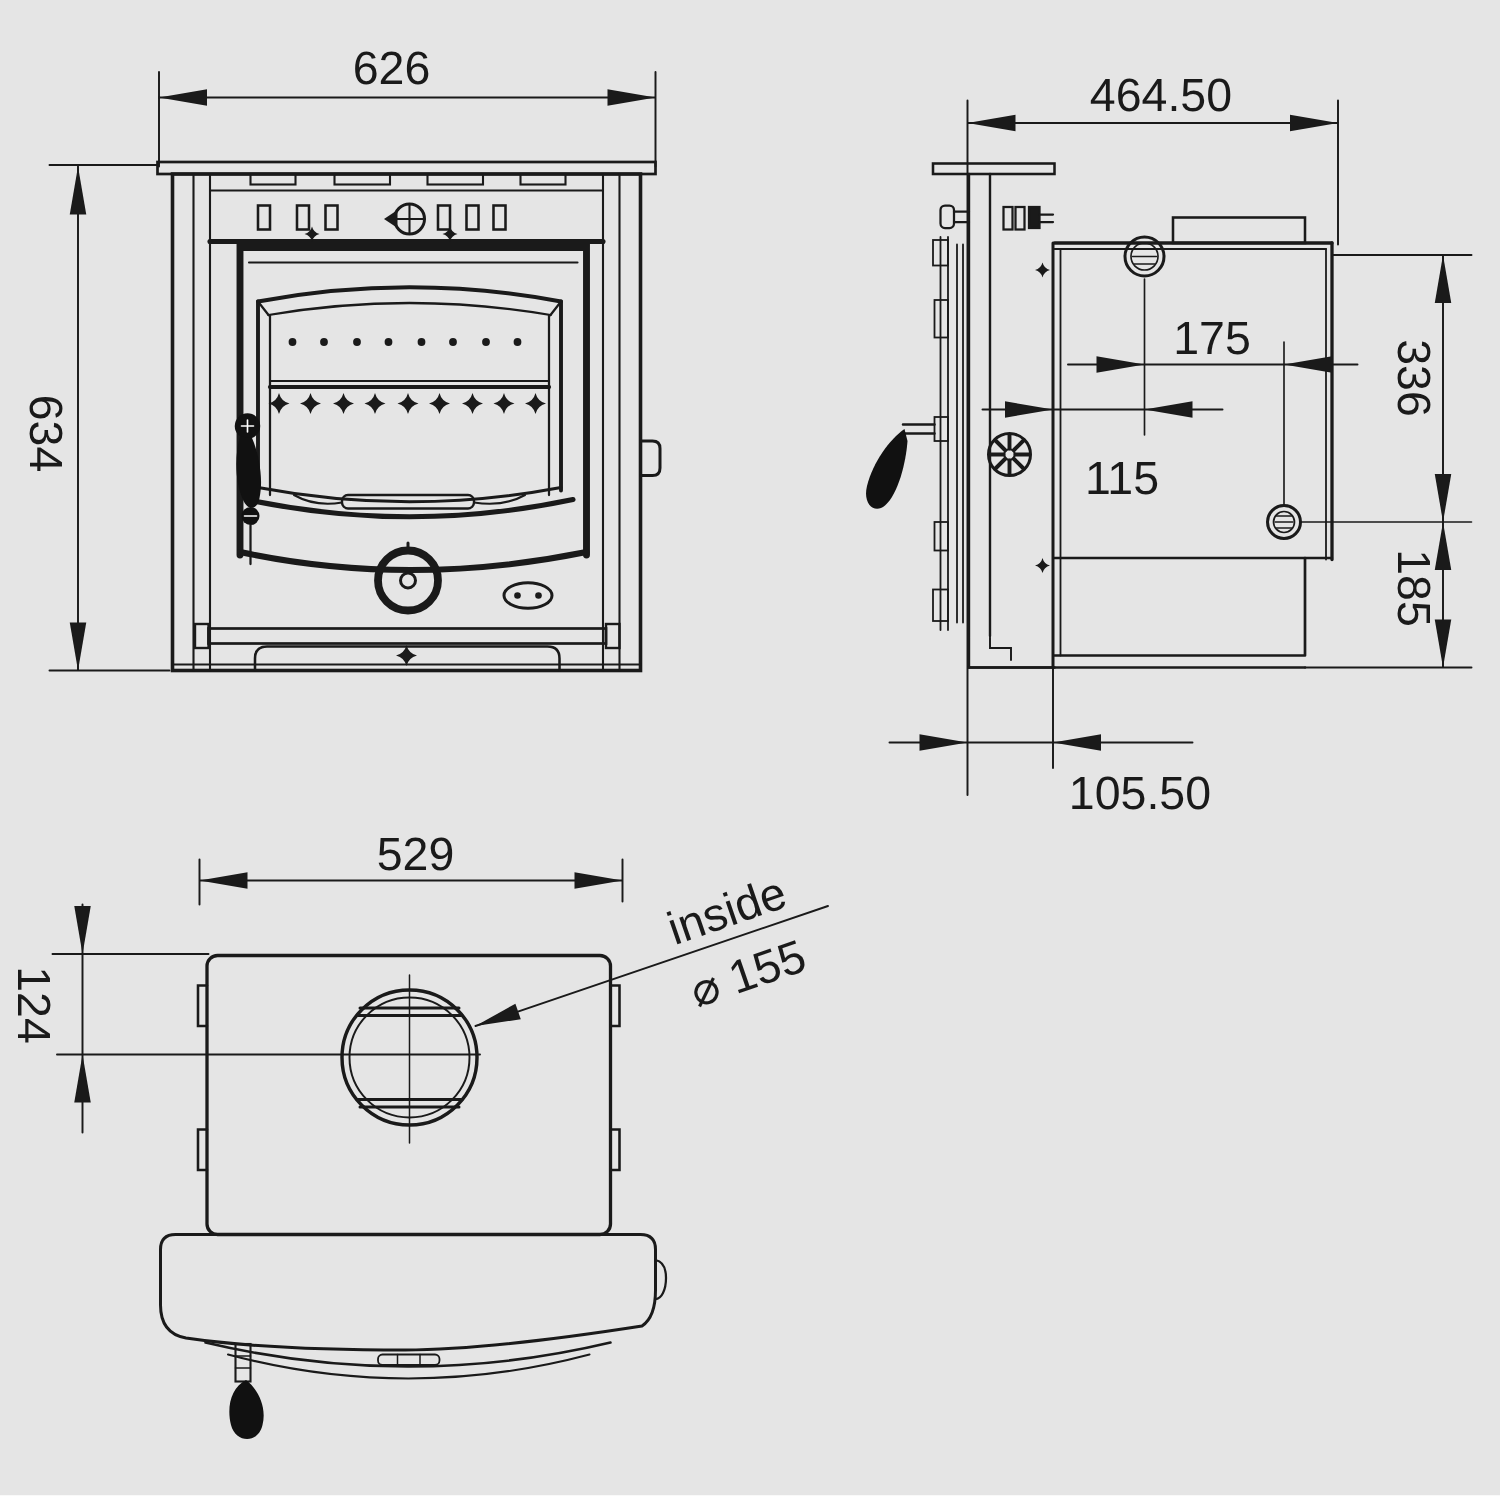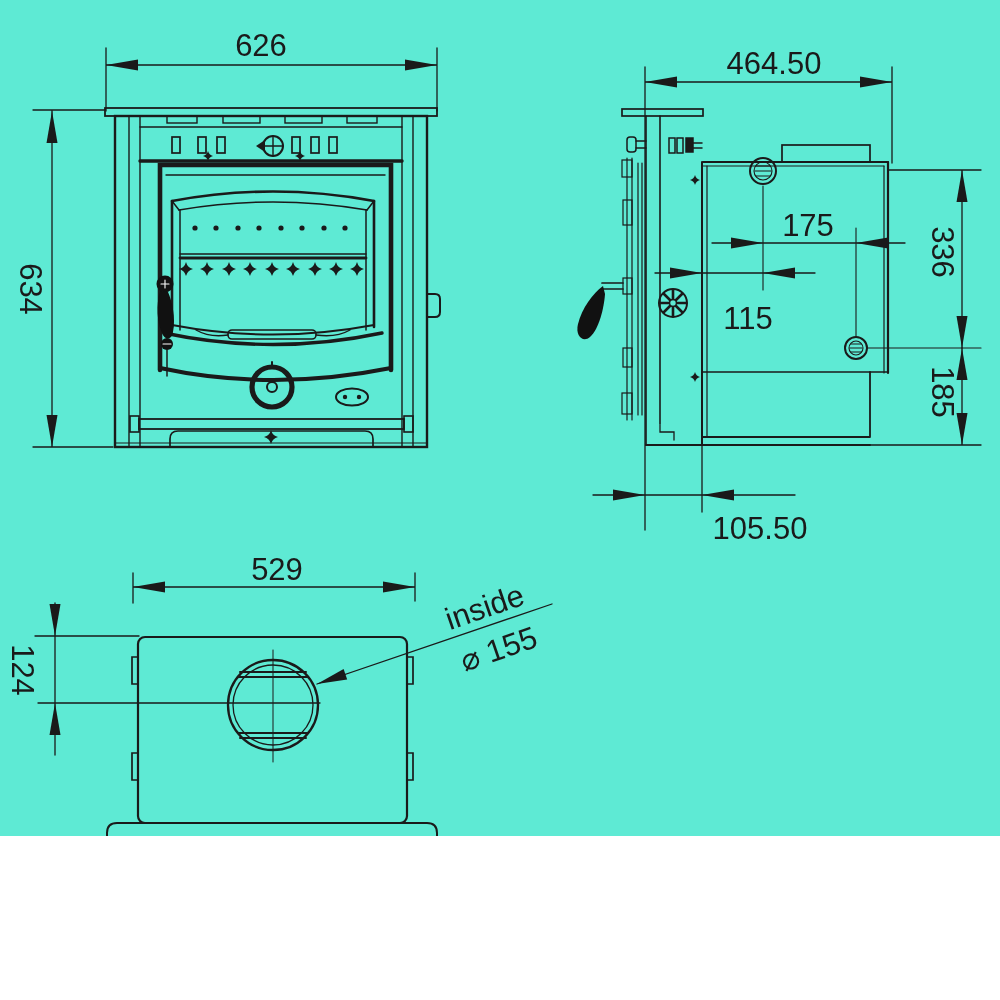--- a/index.html
+++ b/index.html
@@ -1,16 +1,16 @@
 <!DOCTYPE html>
 <html><head>
 <meta charset="utf-8">
 <style>
   html,body{margin:0;padding:0;background:#fff;}
-  .canvas{width:1000px;height:836px;background:#5eead4;position:relative;overflow:hidden;}
+  .canvas{width:1000px;height:997px;background:#e5e5e5;position:relative;overflow:hidden;}
   svg{display:block;}
   text{font-family:"Liberation Sans",sans-serif;font-size:31px;fill:#1a1a1a;}
 </style>
 </head>
 <body>
 
 <div class="canvas">
 <svg viewBox="0 0 1000 1000" width="1000" height="1000">
   <defs>
     <path id="star4" d="M0,-7 Q1.4,-1.4 7,0 Q1.4,1.4 0,7 Q-1.4,1.4 -7,0 Q-1.4,-1.4 0,-7 Z"></path>

